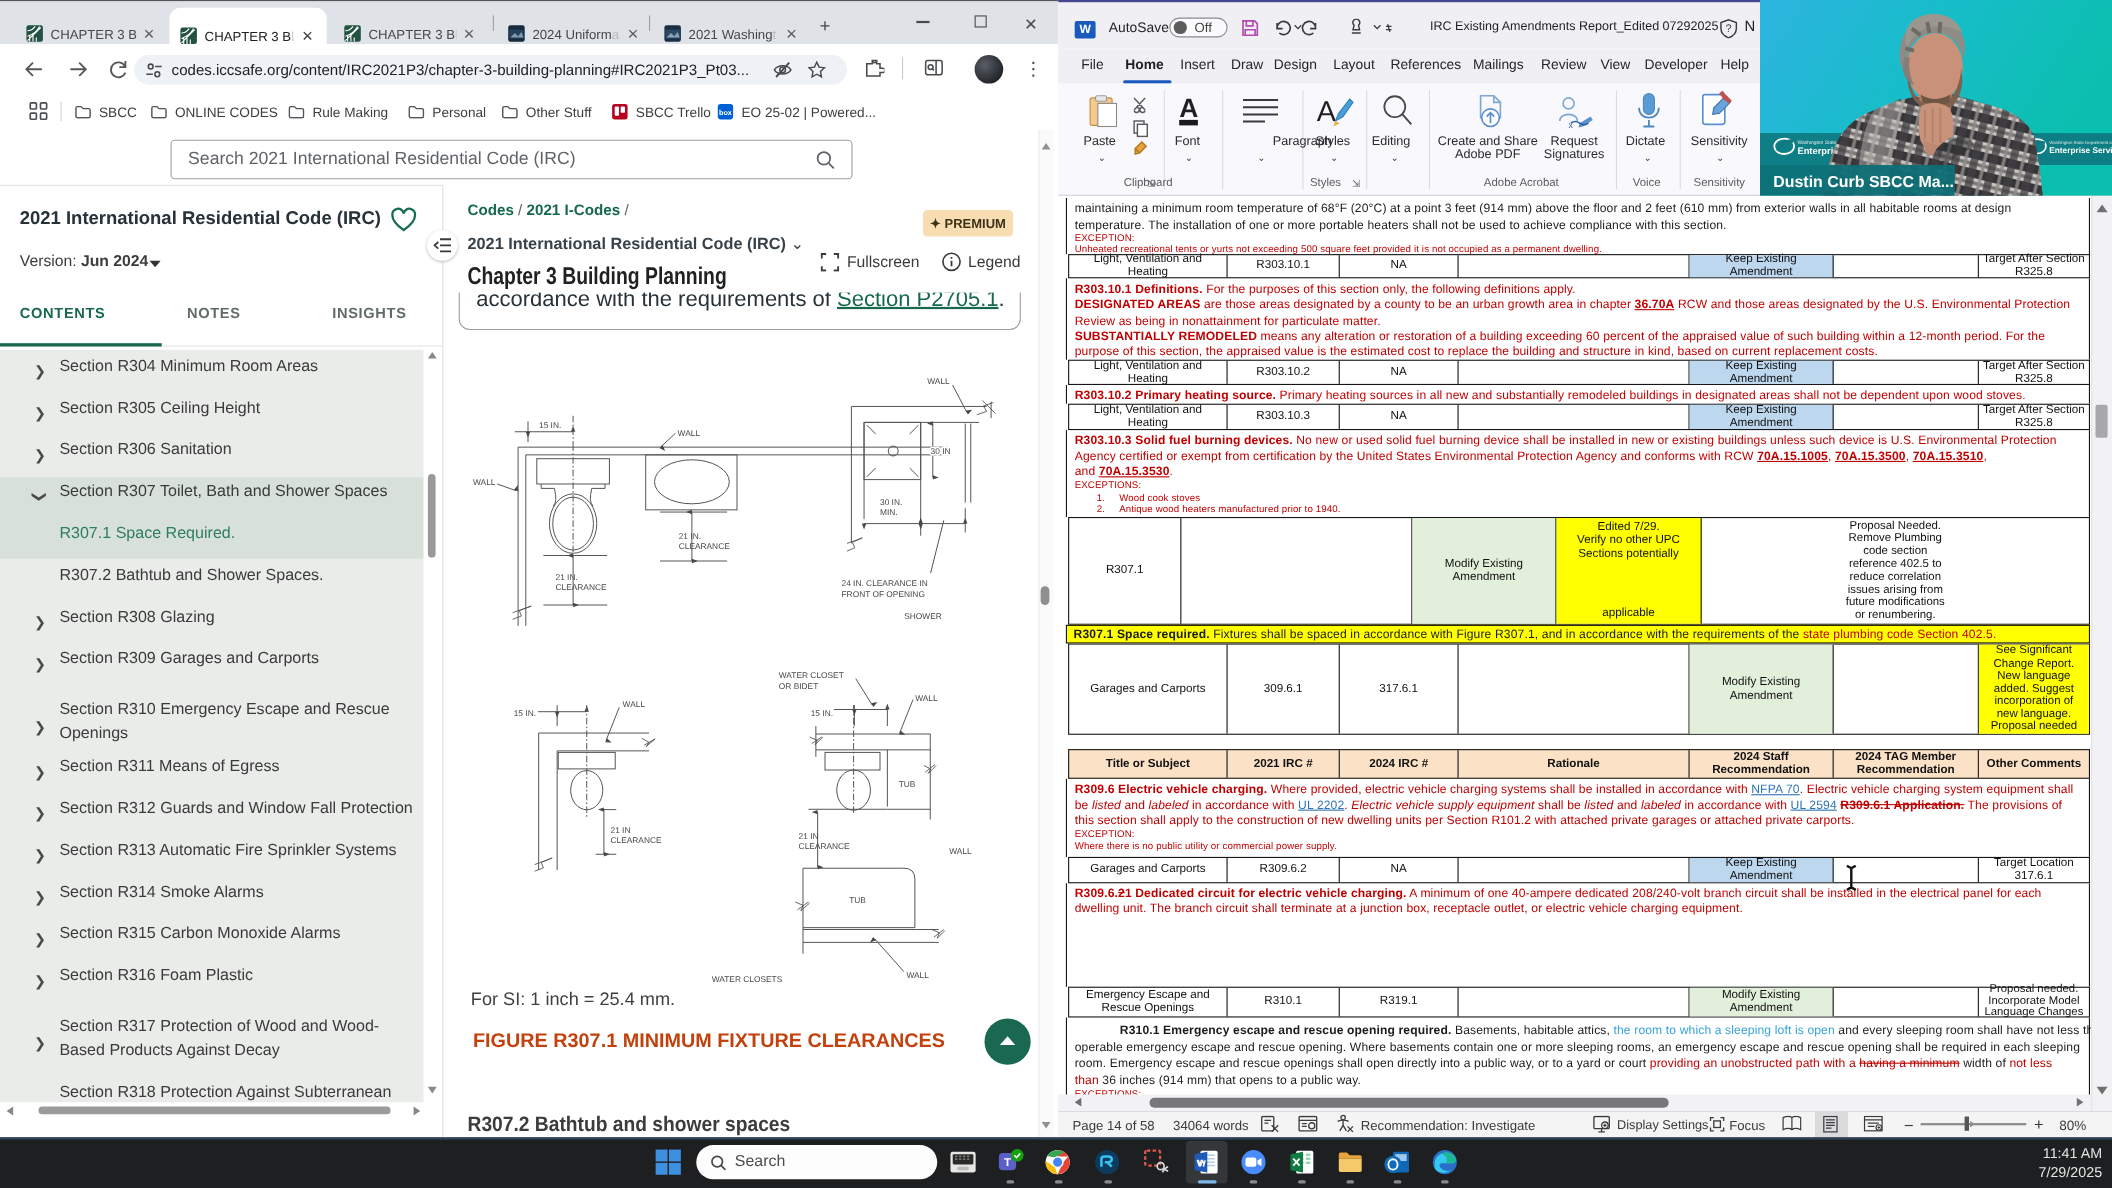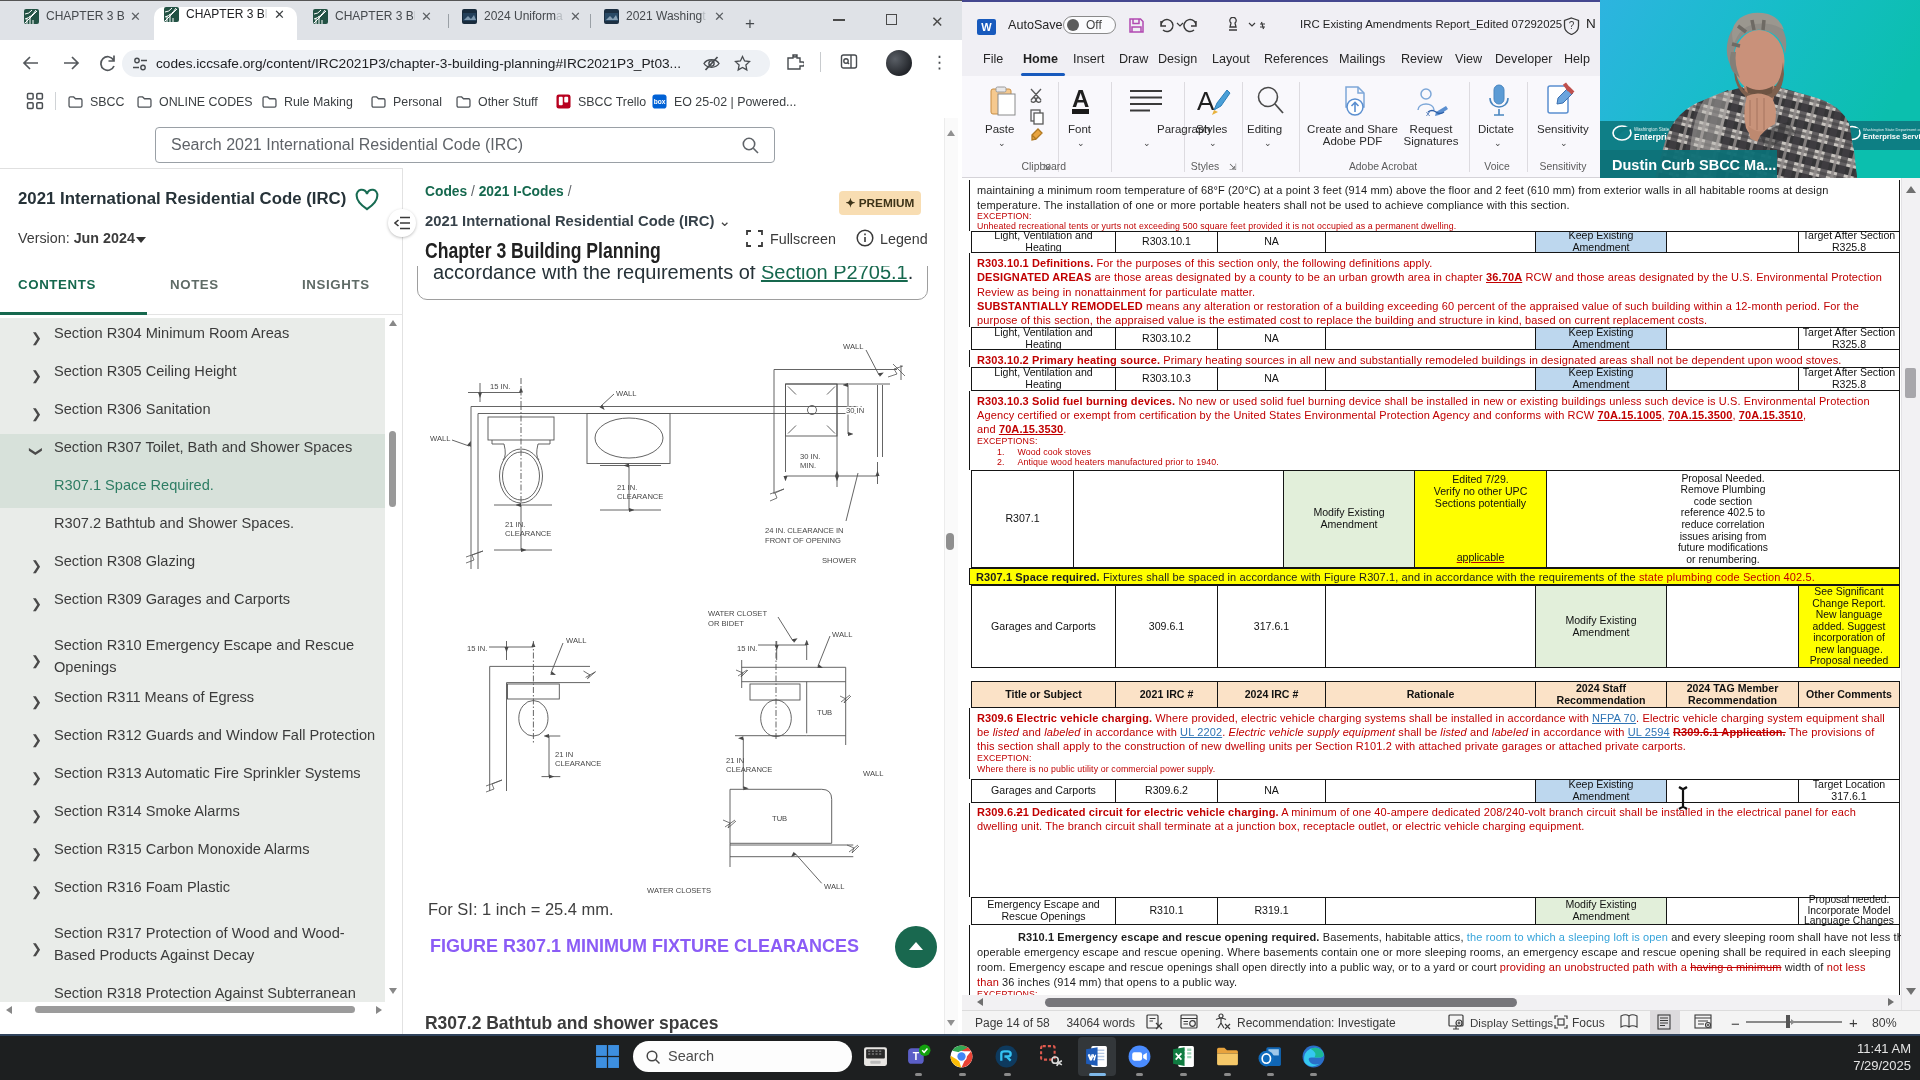--- a/index.html
+++ b/index.html
@@ -2,21 +2,21 @@
 <html><head>
 <meta charset="utf-8">
 <style>
 *{margin:0;padding:0;box-sizing:border-box;}
 html,body{width:1920px;height:1080px;overflow:hidden;}
 body{font-family:"Liberation Sans",sans-serif;position:relative;background:#fff;}
 .a{position:absolute;}
 .nw{white-space:nowrap;}
 
 #tabstrip{left:0;top:0;width:962px;height:40px;background:#dfe2e7;border-top:1px solid #555;}
-.tab{position:absolute;top:9px;height:29px;font-size:12px;color:#45494d;display:flex;align-items:flex-start;}
+.tab{position:absolute;top:9px;height:29px;font-size:12px;color:#45494d;display:flex;align-items:flex-end;}
 .tab .ttl{overflow:hidden;white-space:nowrap;}
 .tabx{color:#5a5e62;font-size:13px;margin-left:6px;}
 #activetab{background:#fff;border-radius:10px 10px 0 0;top:7px;height:33px;}
 .iccicon{width:15px;height:15px;border-radius:2px;background:#235244;margin:0 7px 0 10px;flex:none;position:relative;overflow:hidden;}
 .iccicon svg{position:absolute;left:0;top:0;}
 .tabsep{position:absolute;top:14px;width:1px;height:14px;background:#9aa0a6;}
 #omnibox{left:122px;top:50px;width:648px;height:27px;background:#eef1f5;border-radius:14px;color:#202124;font-size:13.7px;line-height:27px;}
 #bookmarks{left:0;top:85px;width:962px;height:33px;background:#fff;}
 .bkm{position:absolute;top:93px;height:17px;display:flex;align-items:center;font-size:12.4px;color:#3c4043;}
 .fold{width:15px;height:12px;margin-right:7px;flex:none;}
@@ -436,21 +436,21 @@
 <text x="737" y="651">15 IN.</text>
 <text x="817" y="715">TUB</text>
 <text x="726" y="763">21 IN</text>
 <text x="726" y="772">CLEARANCE</text>
 <text x="863" y="776">WALL</text>
 <text x="772" y="821">TUB</text>
 <text x="824" y="889">WALL</text>
 <text x="647" y="893">WATER CLOSETS</text>
 </svg>
 <div class="a nw" style="left:428px;top:900px;font-size:16.5px;color:#3f3f3f;">For SI: 1 inch = 25.4 mm.</div>
-<div class="a nw" style="left:430px;top:936px;font-size:18px;font-weight:bold;color:#8b5cf6;">FIGURE R307.1 MINIMUM FIXTURE CLEARANCES</div>
+<div class="a nw" style="left:430px;top:936px;font-size:18px;font-weight:bold;color:#c2410c;">FIGURE R307.1 MINIMUM FIXTURE CLEARANCES</div>
 <div class="a" style="left:895px;top:926px;width:42px;height:42px;border-radius:50%;background:#19684f;"></div>
 <div class="a" style="left:909px;top:942px;width:0;height:0;border-left:7px solid transparent;border-right:7px solid transparent;border-bottom:8px solid #fff;"></div>
 <div class="a nw" style="left:425px;top:1012px;font-size:19px;font-weight:bold;color:#3c3c3c;transform:scaleX(0.92);transform-origin:0 0;">R307.2 Bathtub and shower spaces</div>
 
 <div class="a" style="left:944px;top:118px;width:14px;height:918px;background:#fafafa;border-left:1px solid #ececec;"></div>
 <div class="a" style="left:947px;top:130px;width:0;height:0;border-left:4px solid transparent;border-right:4px solid transparent;border-bottom:6px solid #909090;"></div>
 <div class="a" style="left:946px;top:533px;width:8px;height:17px;background:#8f8f8f;border-radius:4px;"></div>
 <div class="a" style="left:947px;top:1020px;width:0;height:0;border-left:4px solid transparent;border-right:4px solid transparent;border-top:6px solid #909090;"></div>
 
 <div class="a" id="word"></div>
@@ -614,21 +614,21 @@
     <div class="wc w3">NA</div>
     <div class="wc w4"></div>
     <div class="wc w5" style="background:#bdd7ee;">Keep Existing<br>Amendment</div>
     <div class="wc w6"></div>
     <div class="wc w7">Target After Section<br>R325.8</div>
   </div>
 <div class="wrow" style="top:470px;height:98px;">
     <div class="wc w2">R307.1</div>
     <div class="wc w4"></div>
     <div class="wc w5" style="background:#e2efda;">Modify Existing<br>Amendment</div>
-    <div class="wc w6" style="background:#ffff00;">Edited 7/29.<br>Verify no other UPC<br>Sections potentially<br><span style="text-decoration:underline;text-decoration-color:#c00000;margin-top:43px;">applicable</span></div>
+    <div class="wc w6" style="background:#ffff00;">Edited 7/29.<br>Verify no other UPC<br>Sections potentially<br><span style="text-decoration-color:#c00000;margin-top:43px;">applicable</span></div>
     <div class="wc w7" style="font-size:10.4px;">Proposal Needed.<br>Remove Plumbing<br>code section<br>reference 402.5 to<br>reduce correlation<br>issues arising from<br>future modifications<br>or renumbering.</div>
   </div>
 <div class="a" style="left:969px;top:568px;width:931px;height:17px;border:1px solid #151515;background:#ffff00;"></div>
 <div class="wdoc-line" style="left:976px;top:571px;"><b>R307.1 Space required.</b> Fixtures shall be spaced in accordance with Figure R307.1, and in accordance with the requirements of the <span class="red">state plumbing code Section 402.5.</span></div>
 <div class="wrow" style="top:585px;height:83px;">
     <div class="wc w1">Garages and Carports</div>
     <div class="wc w2">309.6.1</div>
     <div class="wc w3">317.6.1</div>
     <div class="wc w4"></div>
     <div class="wc w5" style="background:#e2efda;">Modify Existing<br>Amendment</div>

